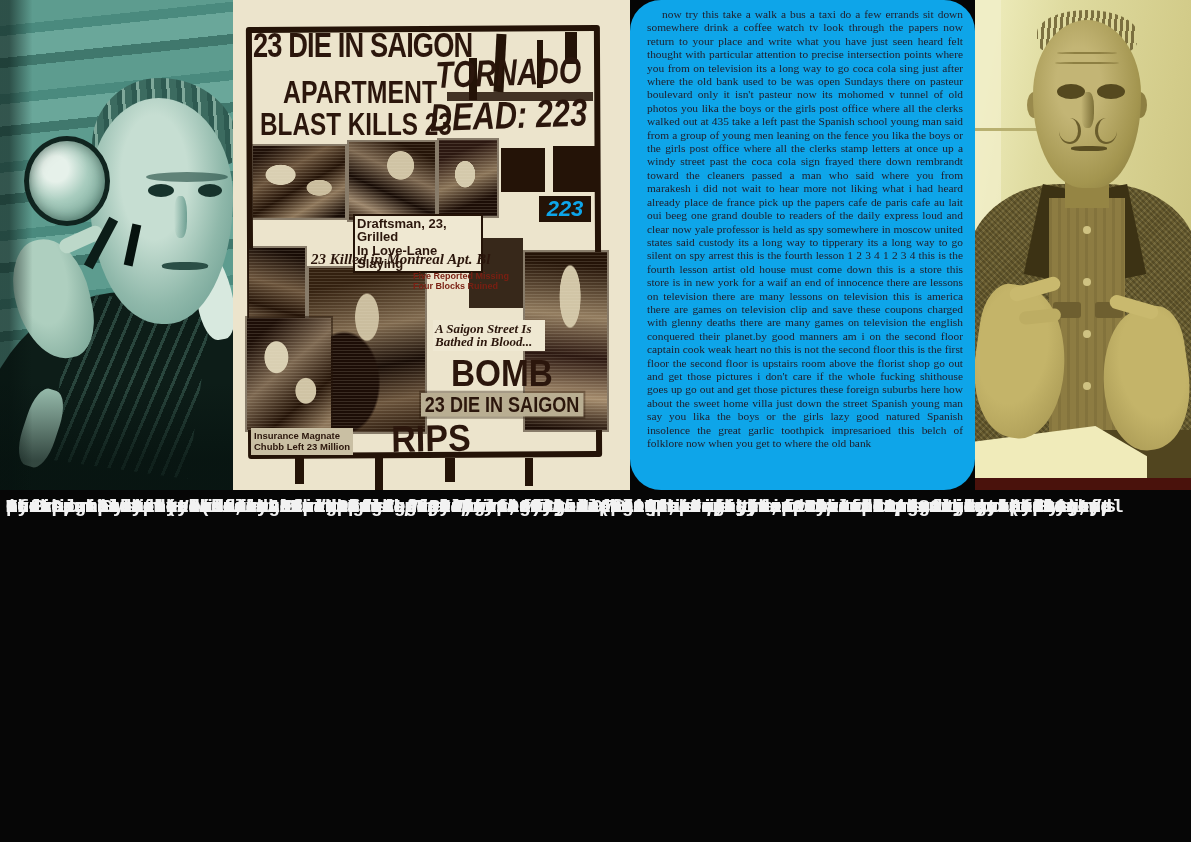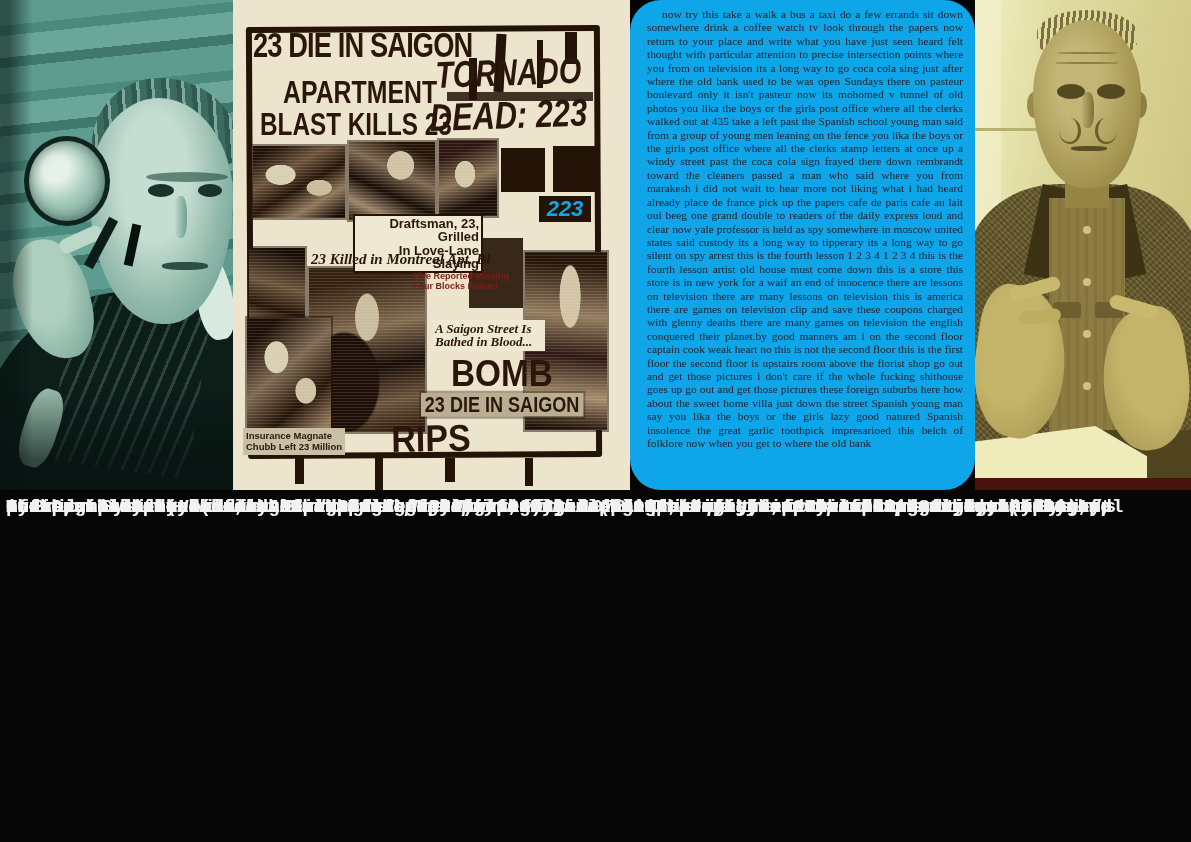--- a/index.html
+++ b/index.html
@@ -40,28 +40,28 @@
   
   #collage{left:233px;top:0;width:397px;height:490px;background:#ece4cc;overflow:hidden;color:#2b160c;}
   .c-frame{left:14px;top:26px;width:354px;height:432px;border:6px solid #241307;border-radius:3px;transform:rotate(-.3deg);}
   .c-item{white-space:nowrap;font-weight:bold;line-height:1.02;}
   .c-headline-die-saigon-top{left:20px;top:28px;font-size:31px;letter-spacing:-1px;transform:scale(.88,1.12);transform-origin:left top;}
   .c-headline-tornado{left:202px;top:56px;font-size:34px;font-style:italic;transform:rotate(-2deg) scale(.85,1.1);transform-origin:left top;}
   .c-headline-dead-223{left:196px;top:98px;font-size:35px;font-style:italic;transform:rotate(-2deg) scale(.88,1.1);transform-origin:left top;}
   .c-headline-apartment{left:50px;top:78px;font-size:27px;transform:scale(.92,1.15);transform-origin:left top;}
   .c-headline-blast-kills{left:27px;top:110px;font-size:27px;transform:scale(.9,1.15);transform-origin:left top;}
   .c-label-223{left:306px;top:196px;width:52px;font-size:22px;font-style:italic;text-align:center;background:#241307;color:#0ea5e9;padding:2px 0;}
-  .c-headline-draftsman{left:120px;top:214px;width:130px;font-size:13px;text-align:right;background:#efe8d2;border:2px solid #241307;white-space:normal;padding:1px 2px;}
+  .c-headline-draftsman{left:120px;top:214px;width:130px;font-size:13px;text-align:left;background:#efe8d2;border:2px solid #241307;white-space:normal;padding:1px 2px;}
   .c-headline-montreal{left:78px;top:252px;font-size:15px;font-style:italic;font-family:"Liberation Serif",serif;}
   .c-sub-montreal{left:180px;top:271px;font-size:9px;color:#7a1f12;line-height:1.15;}
   .c-headline-saigon-street{left:200px;top:320px;width:112px;font-size:13px;font-style:italic;font-family:"Liberation Serif",serif;background:#efe8d2;white-space:normal;text-align:left;padding:2px;}
   .c-headline-bomb{left:218px;top:354px;font-size:34px;transform:scale(.98,1.1);transform-origin:left top;}
   .c-headline-die-saigon-2{left:188px;top:393px;font-size:19px;background:#b9ae92;padding:1px 4px;transform:scale(.95,1.12);transform-origin:left top;box-shadow:0 0 0 2px rgba(36,19,7,.35);}
   .c-headline-rips{left:158px;top:420px;font-size:34px;transform:rotate(-1deg) scale(1,1.1);transform-origin:left top;}
-  .c-caption-insurance{left:10px;top:428px;font-size:9.5px;background:#c9bfa3;padding:2px 3px;line-height:1.2;}
+  .c-caption-insurance{left:18px;top:428px;font-size:9.5px;background:#c9bfa3;padding:2px 3px;line-height:1.2;}
   .ph{background-color:#3a2417;box-shadow:0 0 0 2px rgba(36,19,7,.5);}
   .ph::after{content:"";position:absolute;left:0;top:0;width:100%;height:100%;
     background:repeating-linear-gradient(0deg,rgba(236,228,204,.14) 0 1px,transparent 1px 3px);}
   .ph-a{left:20px;top:146px;width:92px;height:72px;
     background:radial-gradient(ellipse at 30% 40%,#d9cfb2 0 16%,transparent 17%),radial-gradient(ellipse at 72% 58%,#c9bc9c 0 13%,transparent 14%),linear-gradient(150deg,#1f1008 10%,#6b543c 35%,#241307 55%,#8d765a 75%,#170b05 95%);}
   .ph-b{left:116px;top:142px;width:86px;height:78px;
     background:radial-gradient(ellipse at 60% 30%,#cfc3a4 0 18%,transparent 19%),linear-gradient(205deg,#241307 15%,#7c6750 40%,#170b05 62%,#9a846a 82%,#241307 100%);}
   .ph-c{left:206px;top:140px;width:58px;height:76px;
     background:radial-gradient(ellipse at 45% 45%,#d4c9ab 0 22%,transparent 23%),linear-gradient(160deg,#2b1710 20%,#8a7458 52%,#1c0d06 78%);}
   .ph-d{left:16px;top:248px;width:56px;height:84px;

